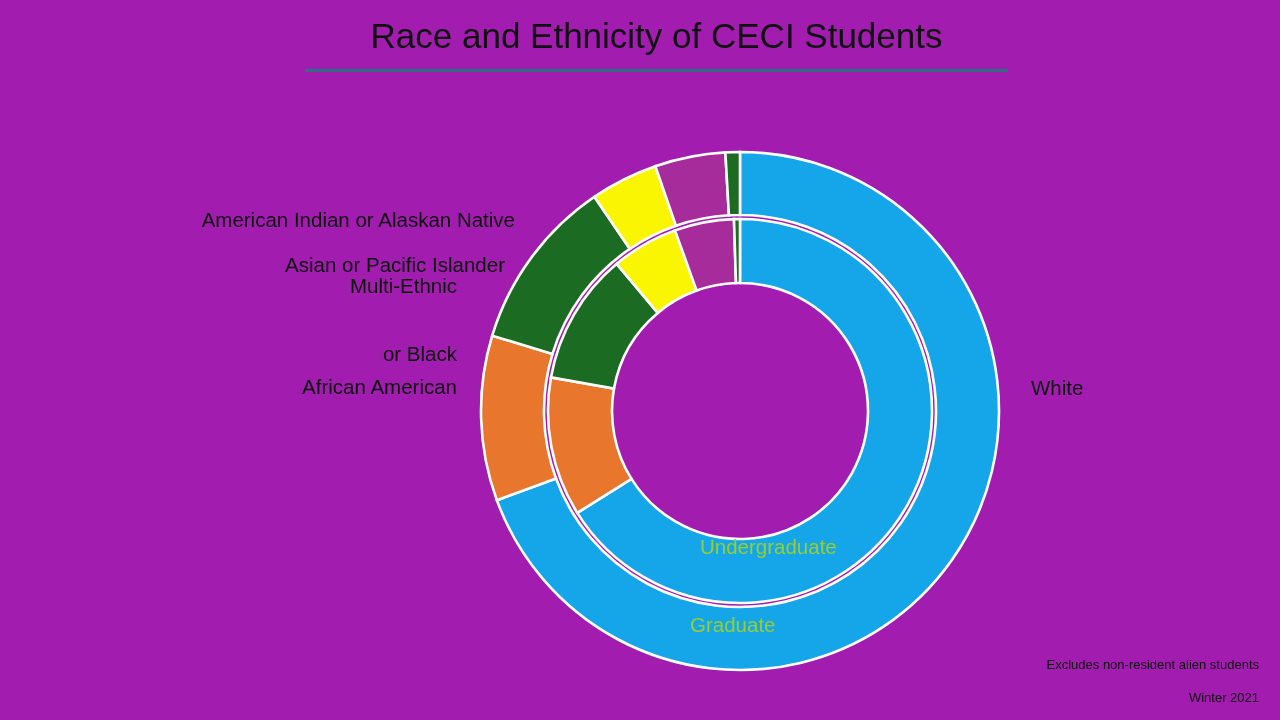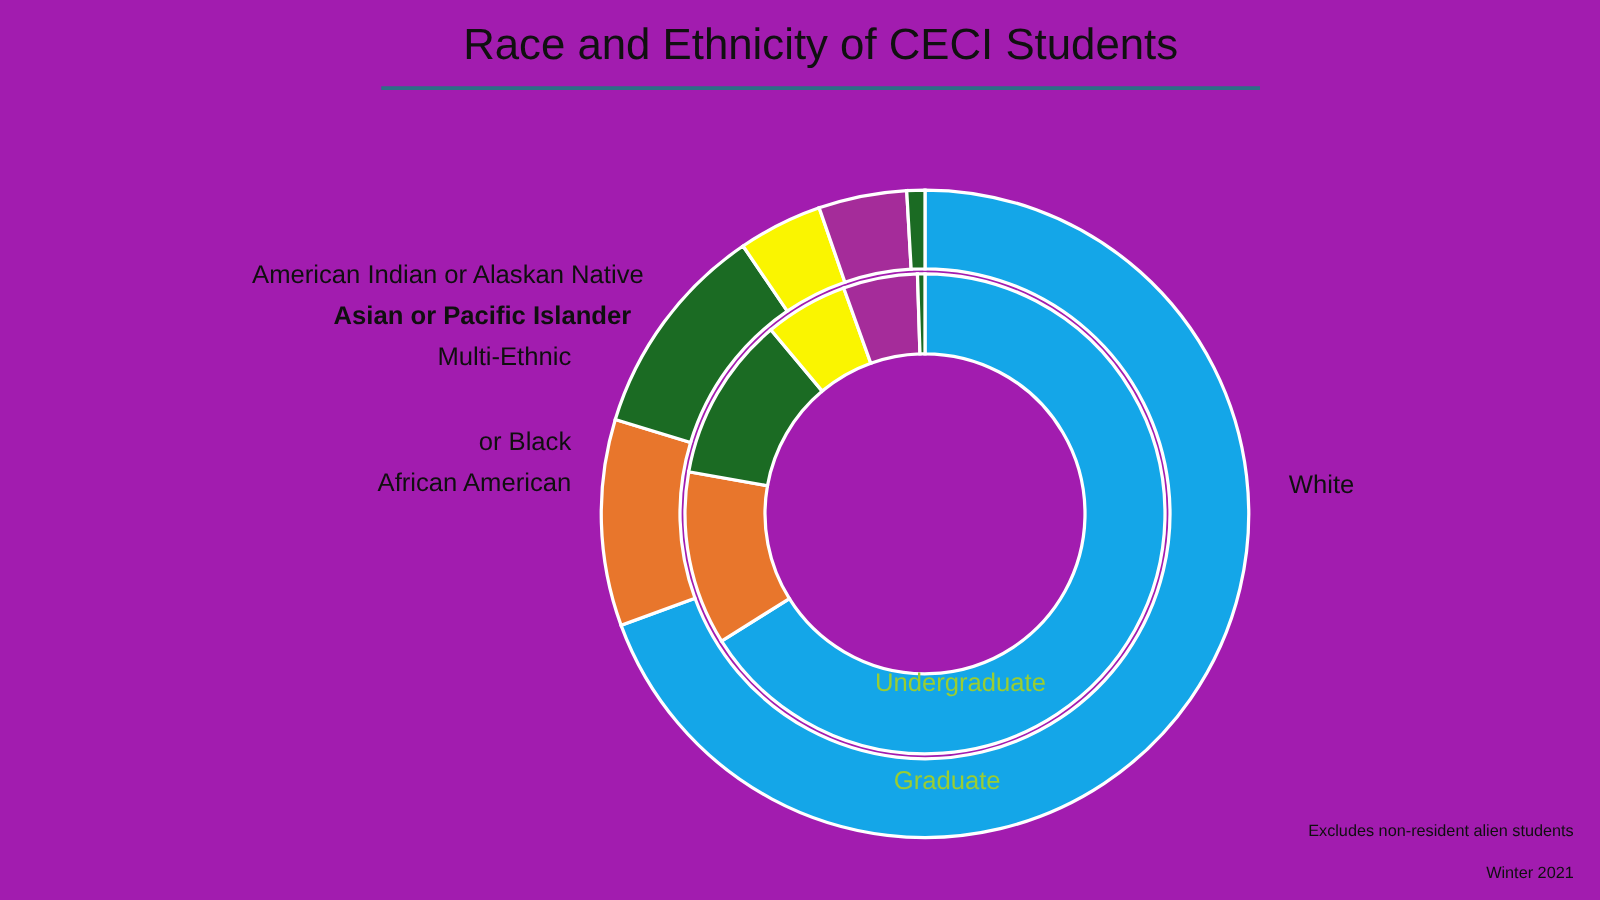--- a/index.html
+++ b/index.html
@@ -57,36 +57,36 @@
     position: absolute;
     font-size: 20.5px;
     line-height: 33px;
     color: #0f0f0f;
     white-space: nowrap;
   }
   .cat-label.right-align { text-align: right; }
   .cat-label.left-align  { text-align: left; }
 
   #label-american-indian { right: 765px; top: 203px; }
-  #label-asian           { right: 775px; top: 236px; font-weight: bold; }
+  #label-asian           { right: 775px; top: 248px; }
   #label-multi-ethnic    { right: 823px; top: 269px; }
   #label-african-american{ right: 823px; top: 337px; width: 260px; }
   #label-hispanic        { right: 803px; top: 502px; width: 220px; }
   #label-white           { left: 1031px; top: 371px; }
 
   
   .ring-label {
     position: absolute;
     font-size: 20.5px;
     line-height: 26px;
     color: #9acd32;
     white-space: nowrap;
   }
   #label-undergraduate { left: 700px; top: 534px; }
-  #label-graduate      { left: 690px; top: 612px; margin-left: 25px; }
+  #label-graduate      { left: 690px; top: 612px; }
 
   
   #footnote {
     position: absolute;
     right: 21px;
     top: 648px;
     text-align: right;
     font-size: 13px;
     line-height: 33px;
     color: #0f0f0f;

